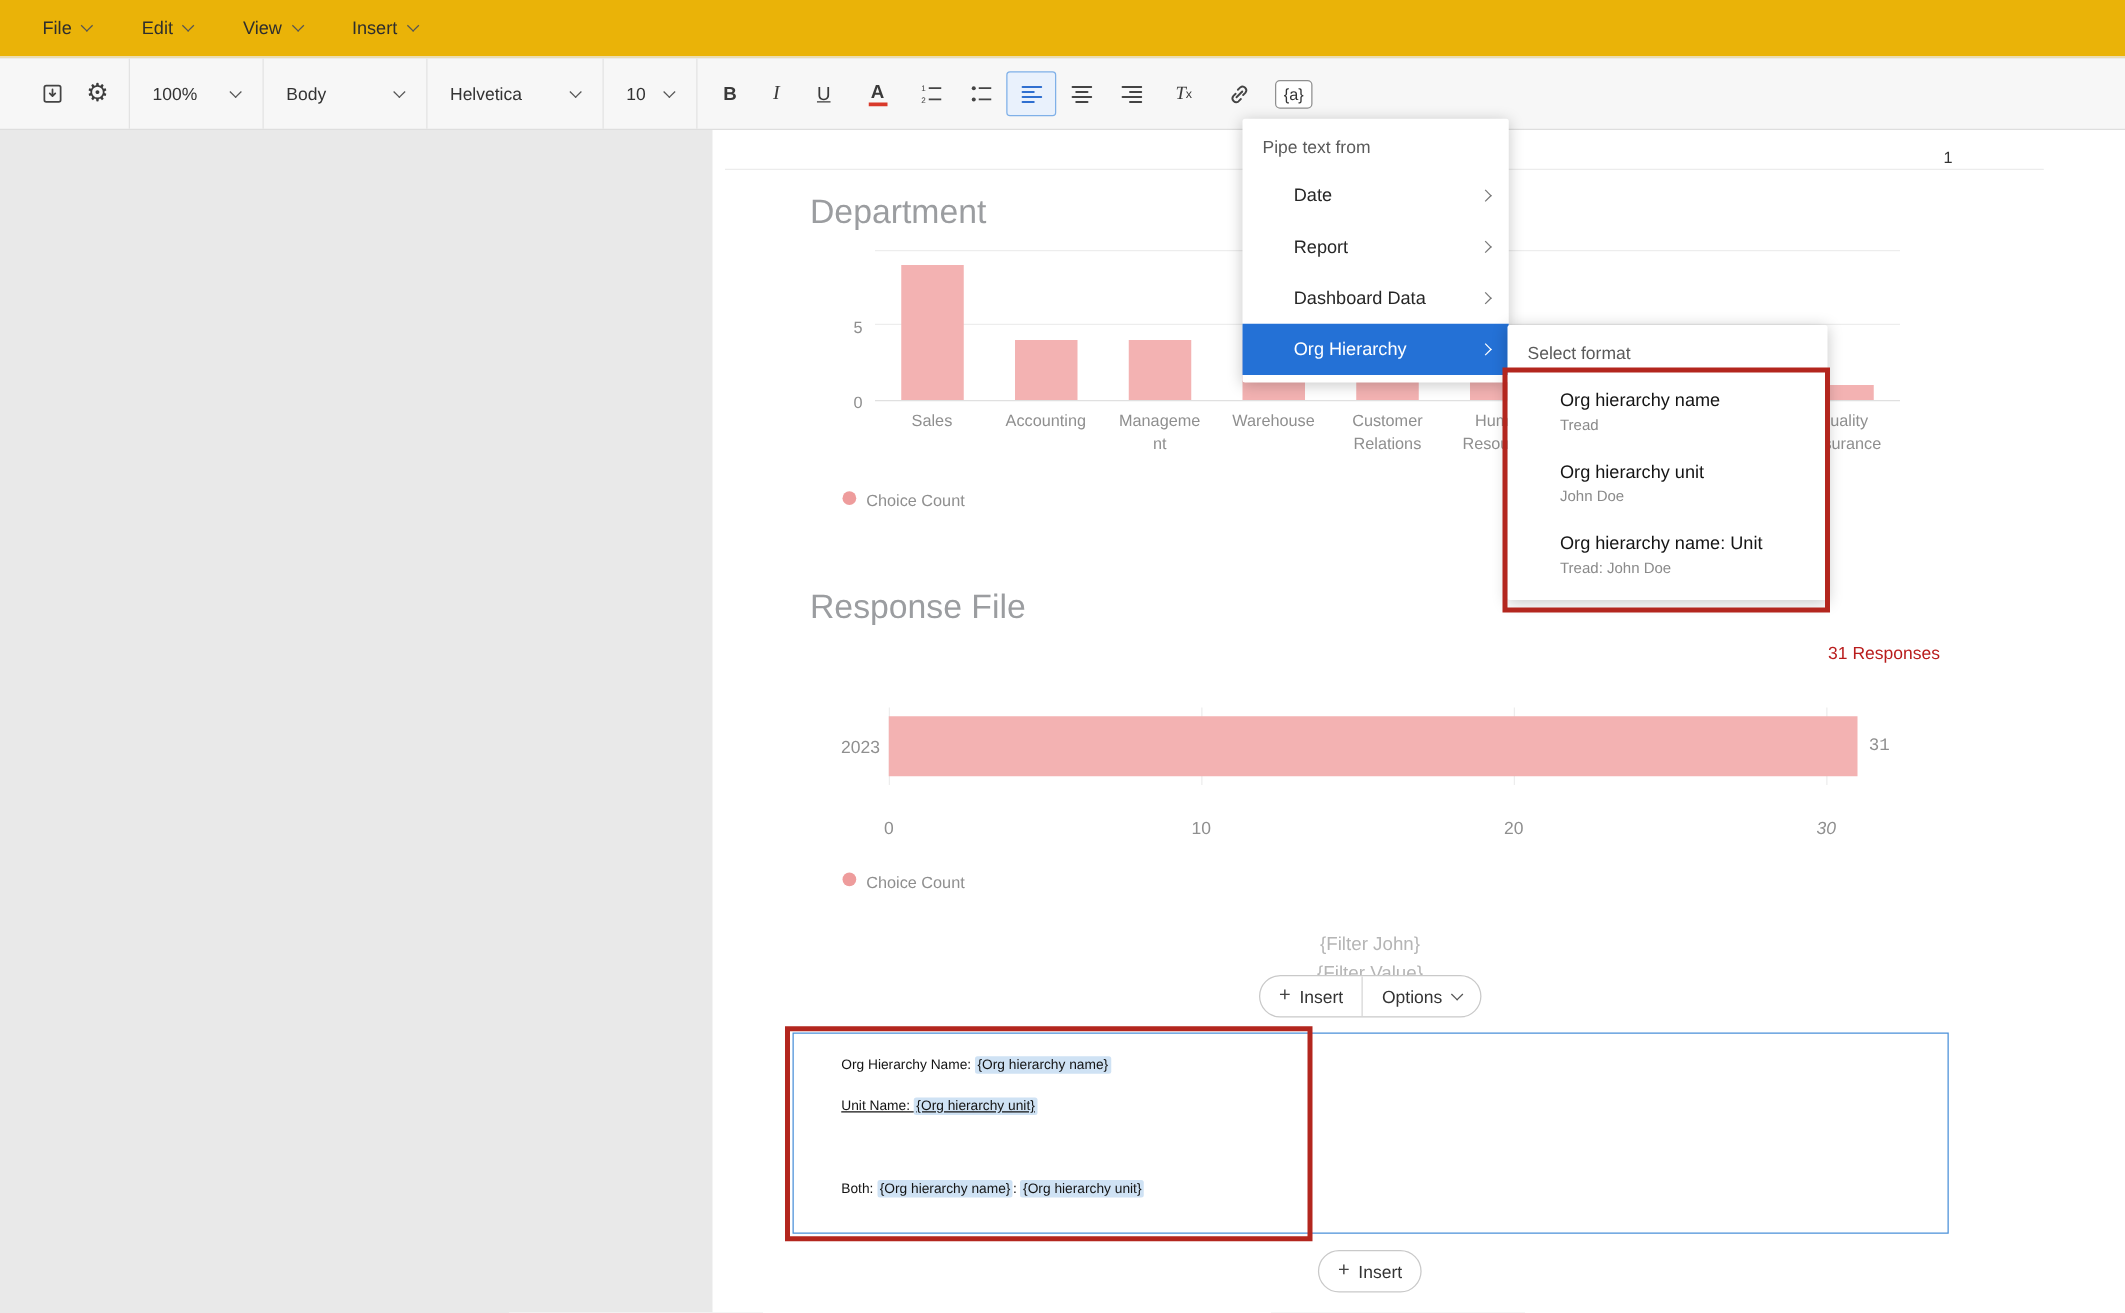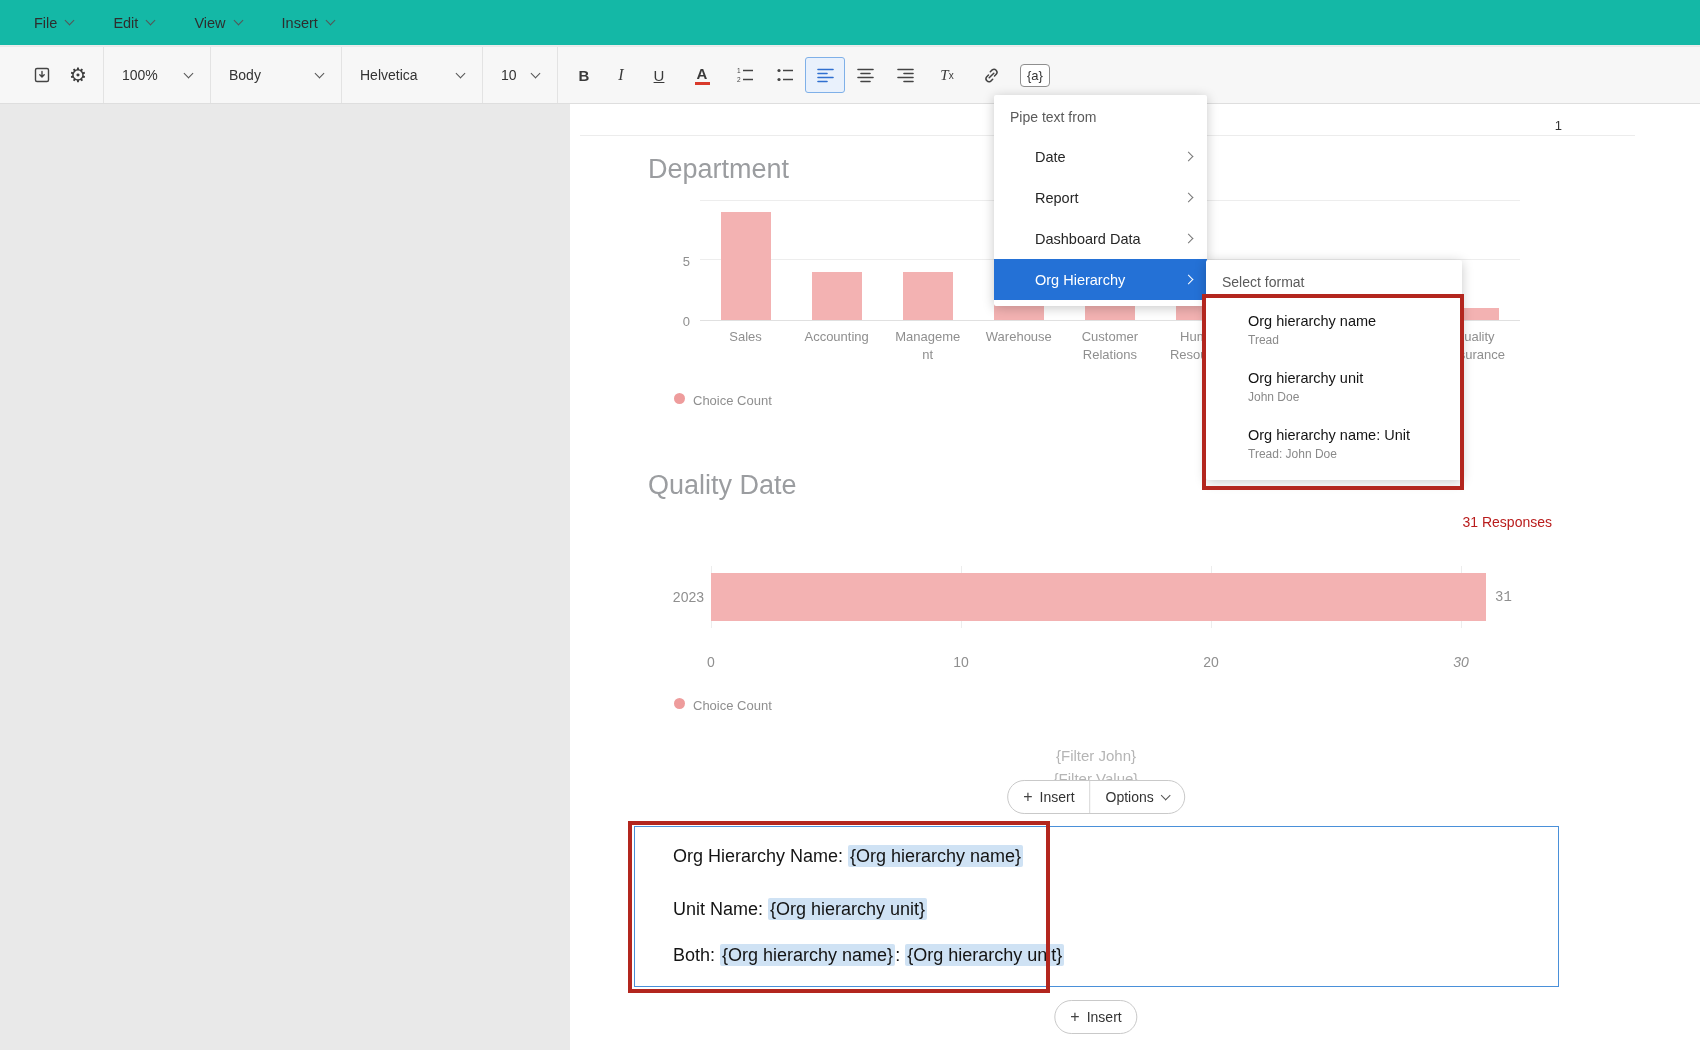--- a/index.html
+++ b/index.html
@@ -1,20 +1,20 @@
 <!DOCTYPE html>
 <html><head>
 <meta charset="utf-8">
 <style>
   * { margin:0; padding:0; box-sizing:border-box; }
   html,body { width:1700px; height:1050px; overflow:hidden; }
   body { font-family:"Liberation Sans", sans-serif; background:#e9e9e9; position:relative; color:#333; }
 
   
-  .menubar { position:absolute; top:0; left:0; width:1700px; height:46px; background:#14b8a6;
+  .menubar { position:absolute; top:0; left:0; width:1700px; height:46px; background:#eab308;
              border-bottom:1px solid #ececec; display:flex; align-items:center; padding-left:34px; gap:40px; z-index:6; }
   .menubar-item { display:flex; align-items:center; font-size:14.5px; color:#2e2e2e; cursor:default; }
   .chev { display:inline-block; width:7px; height:7px; border-right:1.5px solid #555; border-bottom:1.5px solid #555;
           transform:rotate(45deg); margin-left:9px; position:relative; top:-2px; }
   .chev-right { display:inline-block; width:7px; height:7px; border-right:1.5px solid #777; border-bottom:1.5px solid #777;
           transform:rotate(-45deg); }
 
   
   .toolbar { position:absolute; top:47px; left:0; width:1700px; height:57px; background:#f7f7f7;
              border-bottom:1px solid #dedede; display:flex; align-items:center; padding-left:24px; z-index:6; }
@@ -87,22 +87,22 @@
   .pill { display:flex; align-items:center; background:#fff; border:1px solid #c9c9c9; border-radius:17px; overflow:hidden; }
   .filter-buttons { top:676px; left:526px; transform:translateX(-50%); z-index:3; }
   .pill-seg { padding:0 15px; font-size:14px; color:#333; display:flex; align-items:center; height:32px; cursor:default; }
   .pill-div { width:1px; height:32px; background:#d6d6d6; }
   .plus-glyph { font-size:16px; margin-right:7px; color:#444; }
   .pill-seg .chev { margin-left:8px; }
   .bottom-insert { top:896px; left:526px; transform:translateX(-50%); }
 
   
   .text-block { left:64px; top:722px; width:925px; height:161px; border:1px solid #4a90d9; }
-  .tb-line { position:absolute; left:38px; font-size:18px; color:#141414; white-space:nowrap; }
-  .tb-line-0 { top:19px; } .tb-line-1 { top:72px; } .tb-line-2 { top:118px; }
+  .tb-line { position:absolute; left:38px; font-size:11px; color:#141414; white-space:nowrap; }
+  .tb-line-0 { top:19px; } .tb-line-1 { top:52px;text-decoration:underline; } .tb-line-2 { top:118px; }
   .hl { background:#cfe2f4; padding:1px 2px; border-radius:2px; }
 
   
   .menu { position:absolute; background:#fff; box-shadow:0 2px 12px rgba(0,0,0,0.22); border-radius:2px; }
   .pipe-menu { left:994px; top:95px; width:213px; padding-bottom:6px; z-index:20; }
   .menu-header { font-size:14px; color:#5a5a5a; padding:14px 16px 11px 16px; }
   .pipe-item { height:41px; display:flex; align-items:center; justify-content:space-between;
                padding:0 15px 0 41px; font-size:14.5px; color:#262626; cursor:default; }
   .pipe-item.selected { background:#2471d6; color:#fff; }
   .pipe-item.selected .chev-right { border-color:#fff; }
@@ -321,21 +321,21 @@
           <div class="dep-label-cell">
             <span>Quality Assurance</span>
           </div>
         </div>
       <div class="legend dep-legend">
         <span class="legend-dot"></span>
         <span>Choice Count</span>
       </div>
     </div>
 
-    <div class="section-title resp-title">Quality Date</div>
+    <div class="section-title resp-title">Response File</div>
     <div class="responses-count">31 Responses</div>
 
     <div class="resp-chart">
       <div class="resp-gridwrap">
           <div class="resp-grid" style="left: 45px;"></div>
           <div class="resp-grid" style="left: 295px;"></div>
           <div class="resp-grid" style="left: 545px;"></div>
           <div class="resp-grid" style="left: 795px;"></div>
         </div>
       <div class="resp-row">

